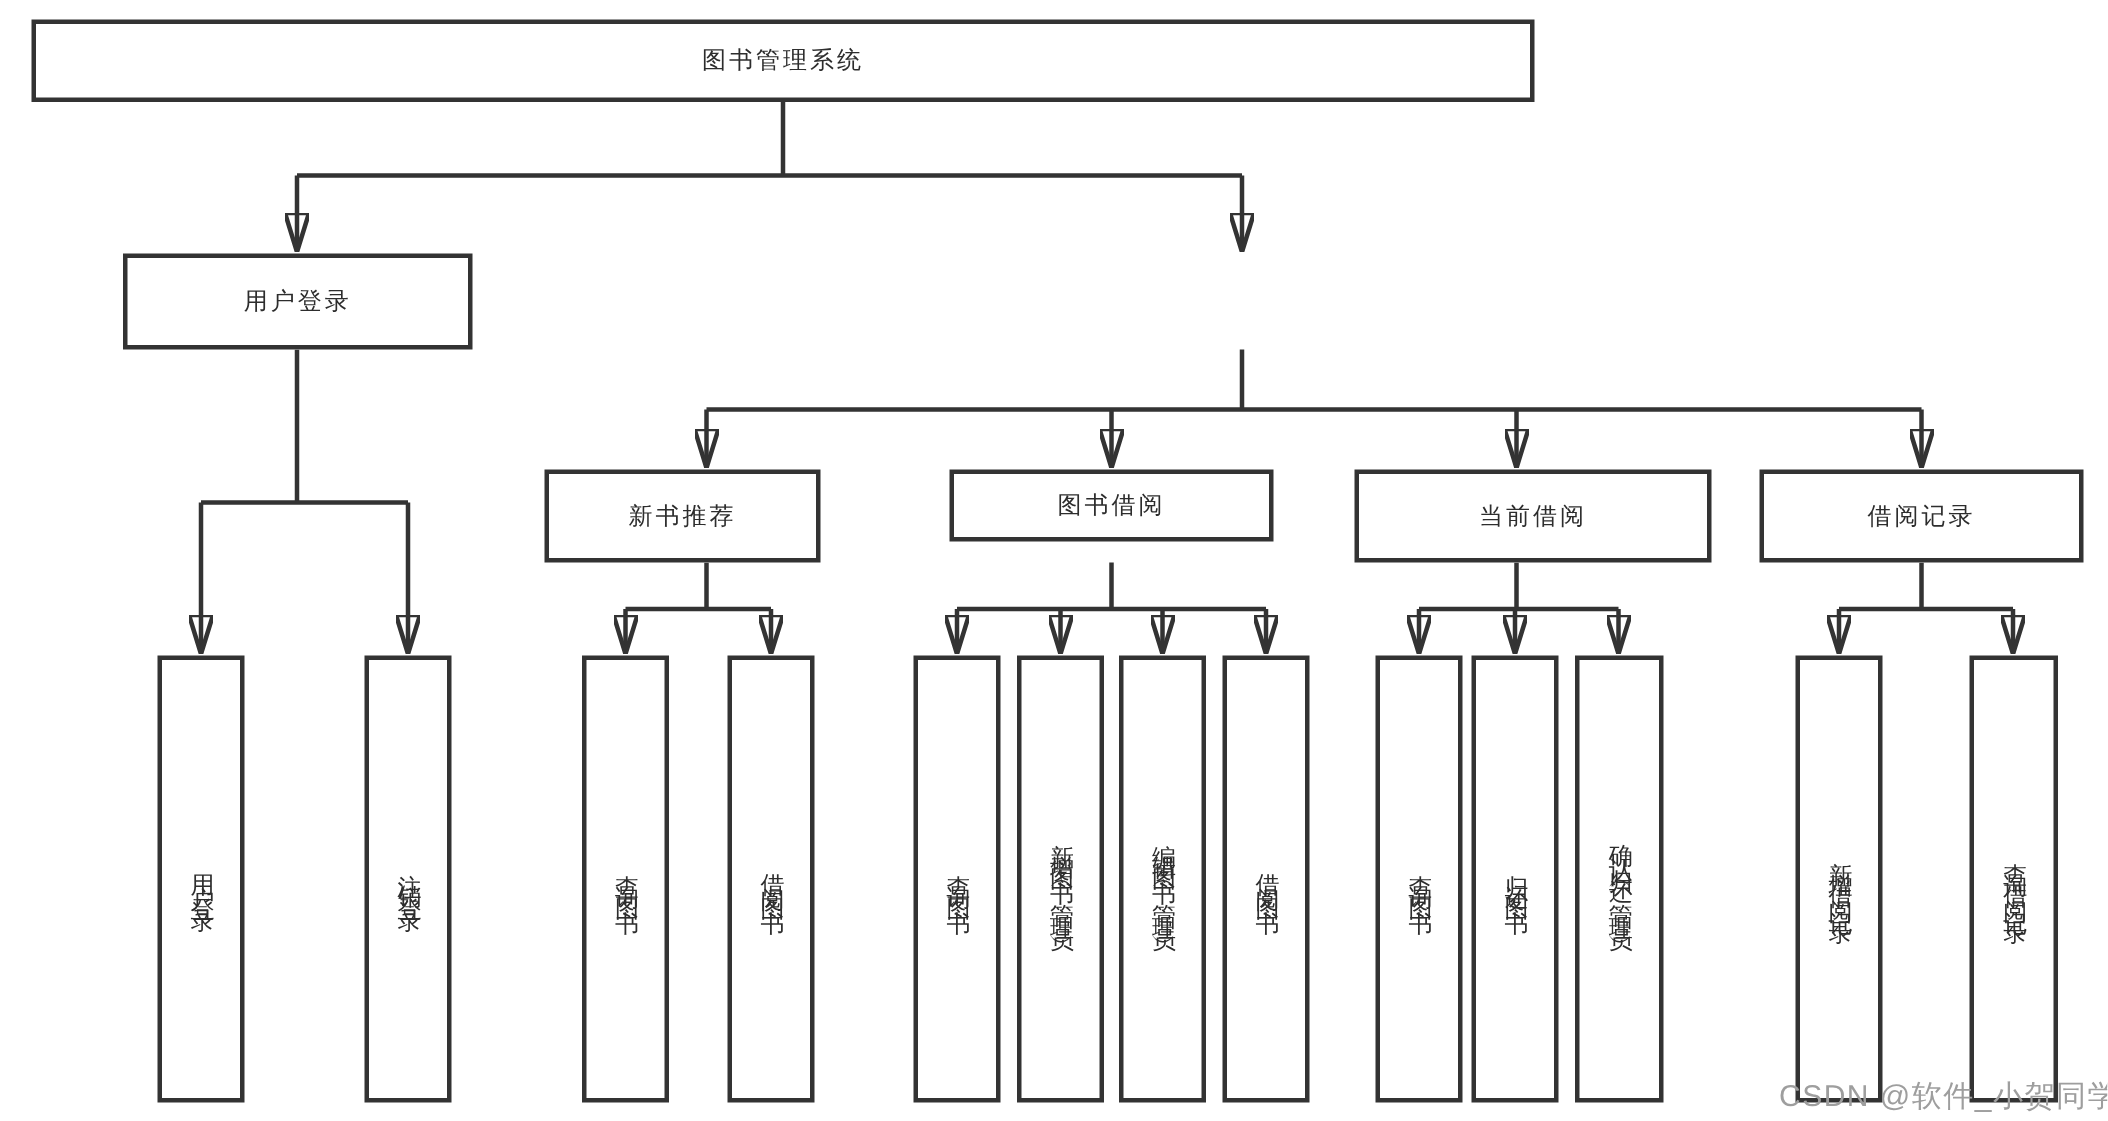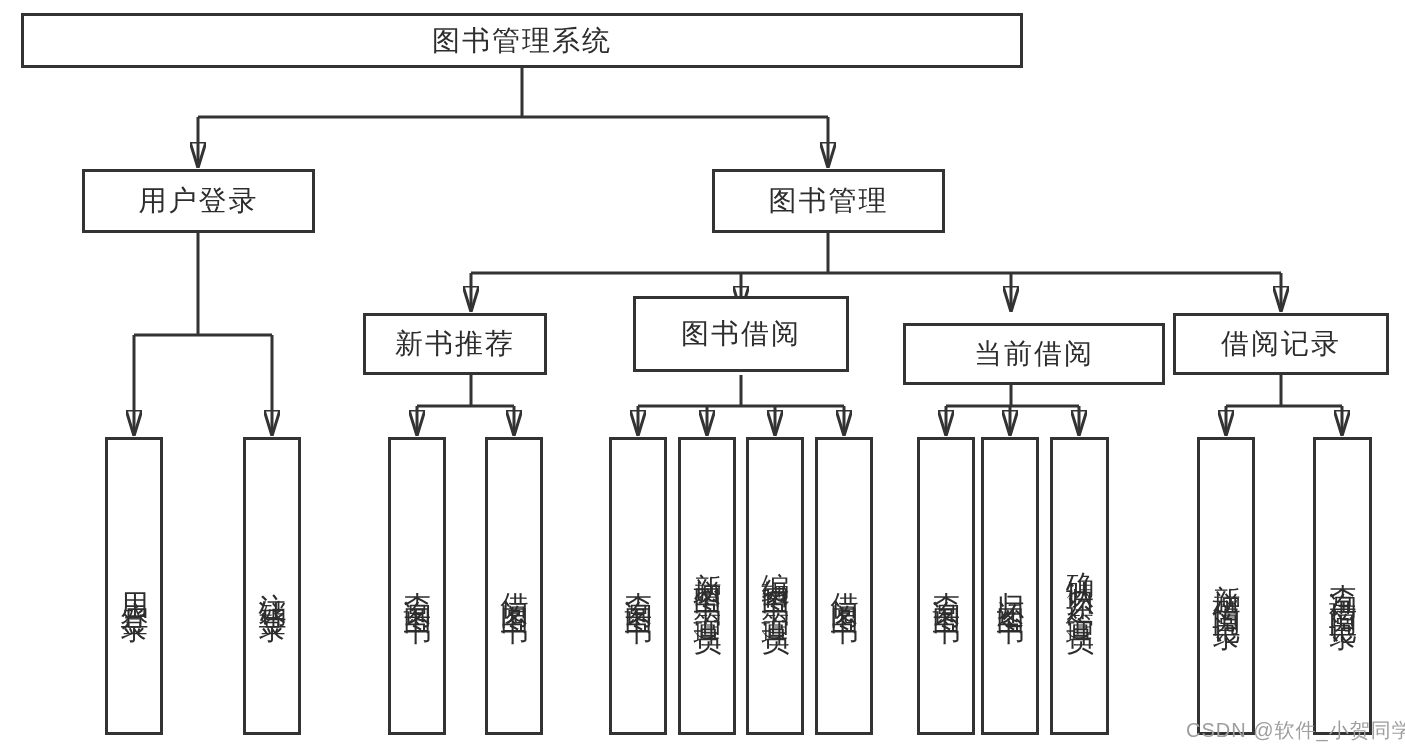--- a/index.html
+++ b/index.html
@@ -6,21 +6,21 @@
   .canvas{
     position:relative;width:1405px;height:747px;background:#ffffff;overflow:hidden;
     font-family:"Liberation Sans","DejaVu Sans",sans-serif;color:#2d2d2d;
   }
   svg.wires{position:absolute;left:0;top:0;width:1405px;height:747px;}
   svg.wires path{stroke:#333333;stroke-width:3;fill:none;}
   .box{
     position:absolute;background:#ffffff;border:3px solid #333333;box-sizing:border-box;
     display:flex;align-items:center;justify-content:center;
   }
-  .lbl{font-size:28px;letter-spacing:2px;white-space:nowrap;}
+  .lbl{font-size:16px;letter-spacing:2px;white-space:nowrap;}
   .box.v .lbl{
     writing-mode:vertical-rl;text-orientation:mixed;
     letter-spacing:8px;line-height:1;white-space:normal;
   }
   .watermark{
     position:absolute;left:1186px;top:717px;z-index:5;
     font-size:20px;letter-spacing:1px;color:#9e9e9e;white-space:nowrap;
   }
 </style>
 </head>
@@ -64,31 +64,28 @@
     <path d="M1342,406 V435" marker-end="url(#ah)"></path>
   </svg>
 
   <div class="box" style="left:21px;top:13px;width:1002px;height:55px">
     <span class="lbl">图书管理系统</span>
   </div>
 
   <div class="box" style="left:82px;top:169px;width:233px;height:64px">
     <span class="lbl">用户登录</span>
   </div>
-  <div class="box" style="left:712px;top:169px;width:233px;height:64px">
-    <span class="lbl">图书管理</span>
-  </div>
 
   <div class="box" style="left:363px;top:313px;width:184px;height:62px">
     <span class="lbl">新书推荐</span>
   </div>
-  <div class="box" style="left:633px;top:296px;width:216px;height:76px">
+  <div class="box" style="left:633px;top:313px;width:216px;height:48px">
     <span class="lbl">图书借阅</span>
   </div>
-  <div class="box" style="left:903px;top:323px;width:262px;height:62px">
+  <div class="box" style="left:903px;top:313px;width:238px;height:62px">
     <span class="lbl">当前借阅</span>
   </div>
   <div class="box" style="left:1173px;top:313px;width:216px;height:62px">
     <span class="lbl">借阅记录</span>
   </div>
 
   <div class="box v" style="left:105px;top:437px;width:58px;height:298px">
     <span class="lbl">用户登录</span>
   </div>
   <div class="box v" style="left:243px;top:437px;width:58px;height:298px">

